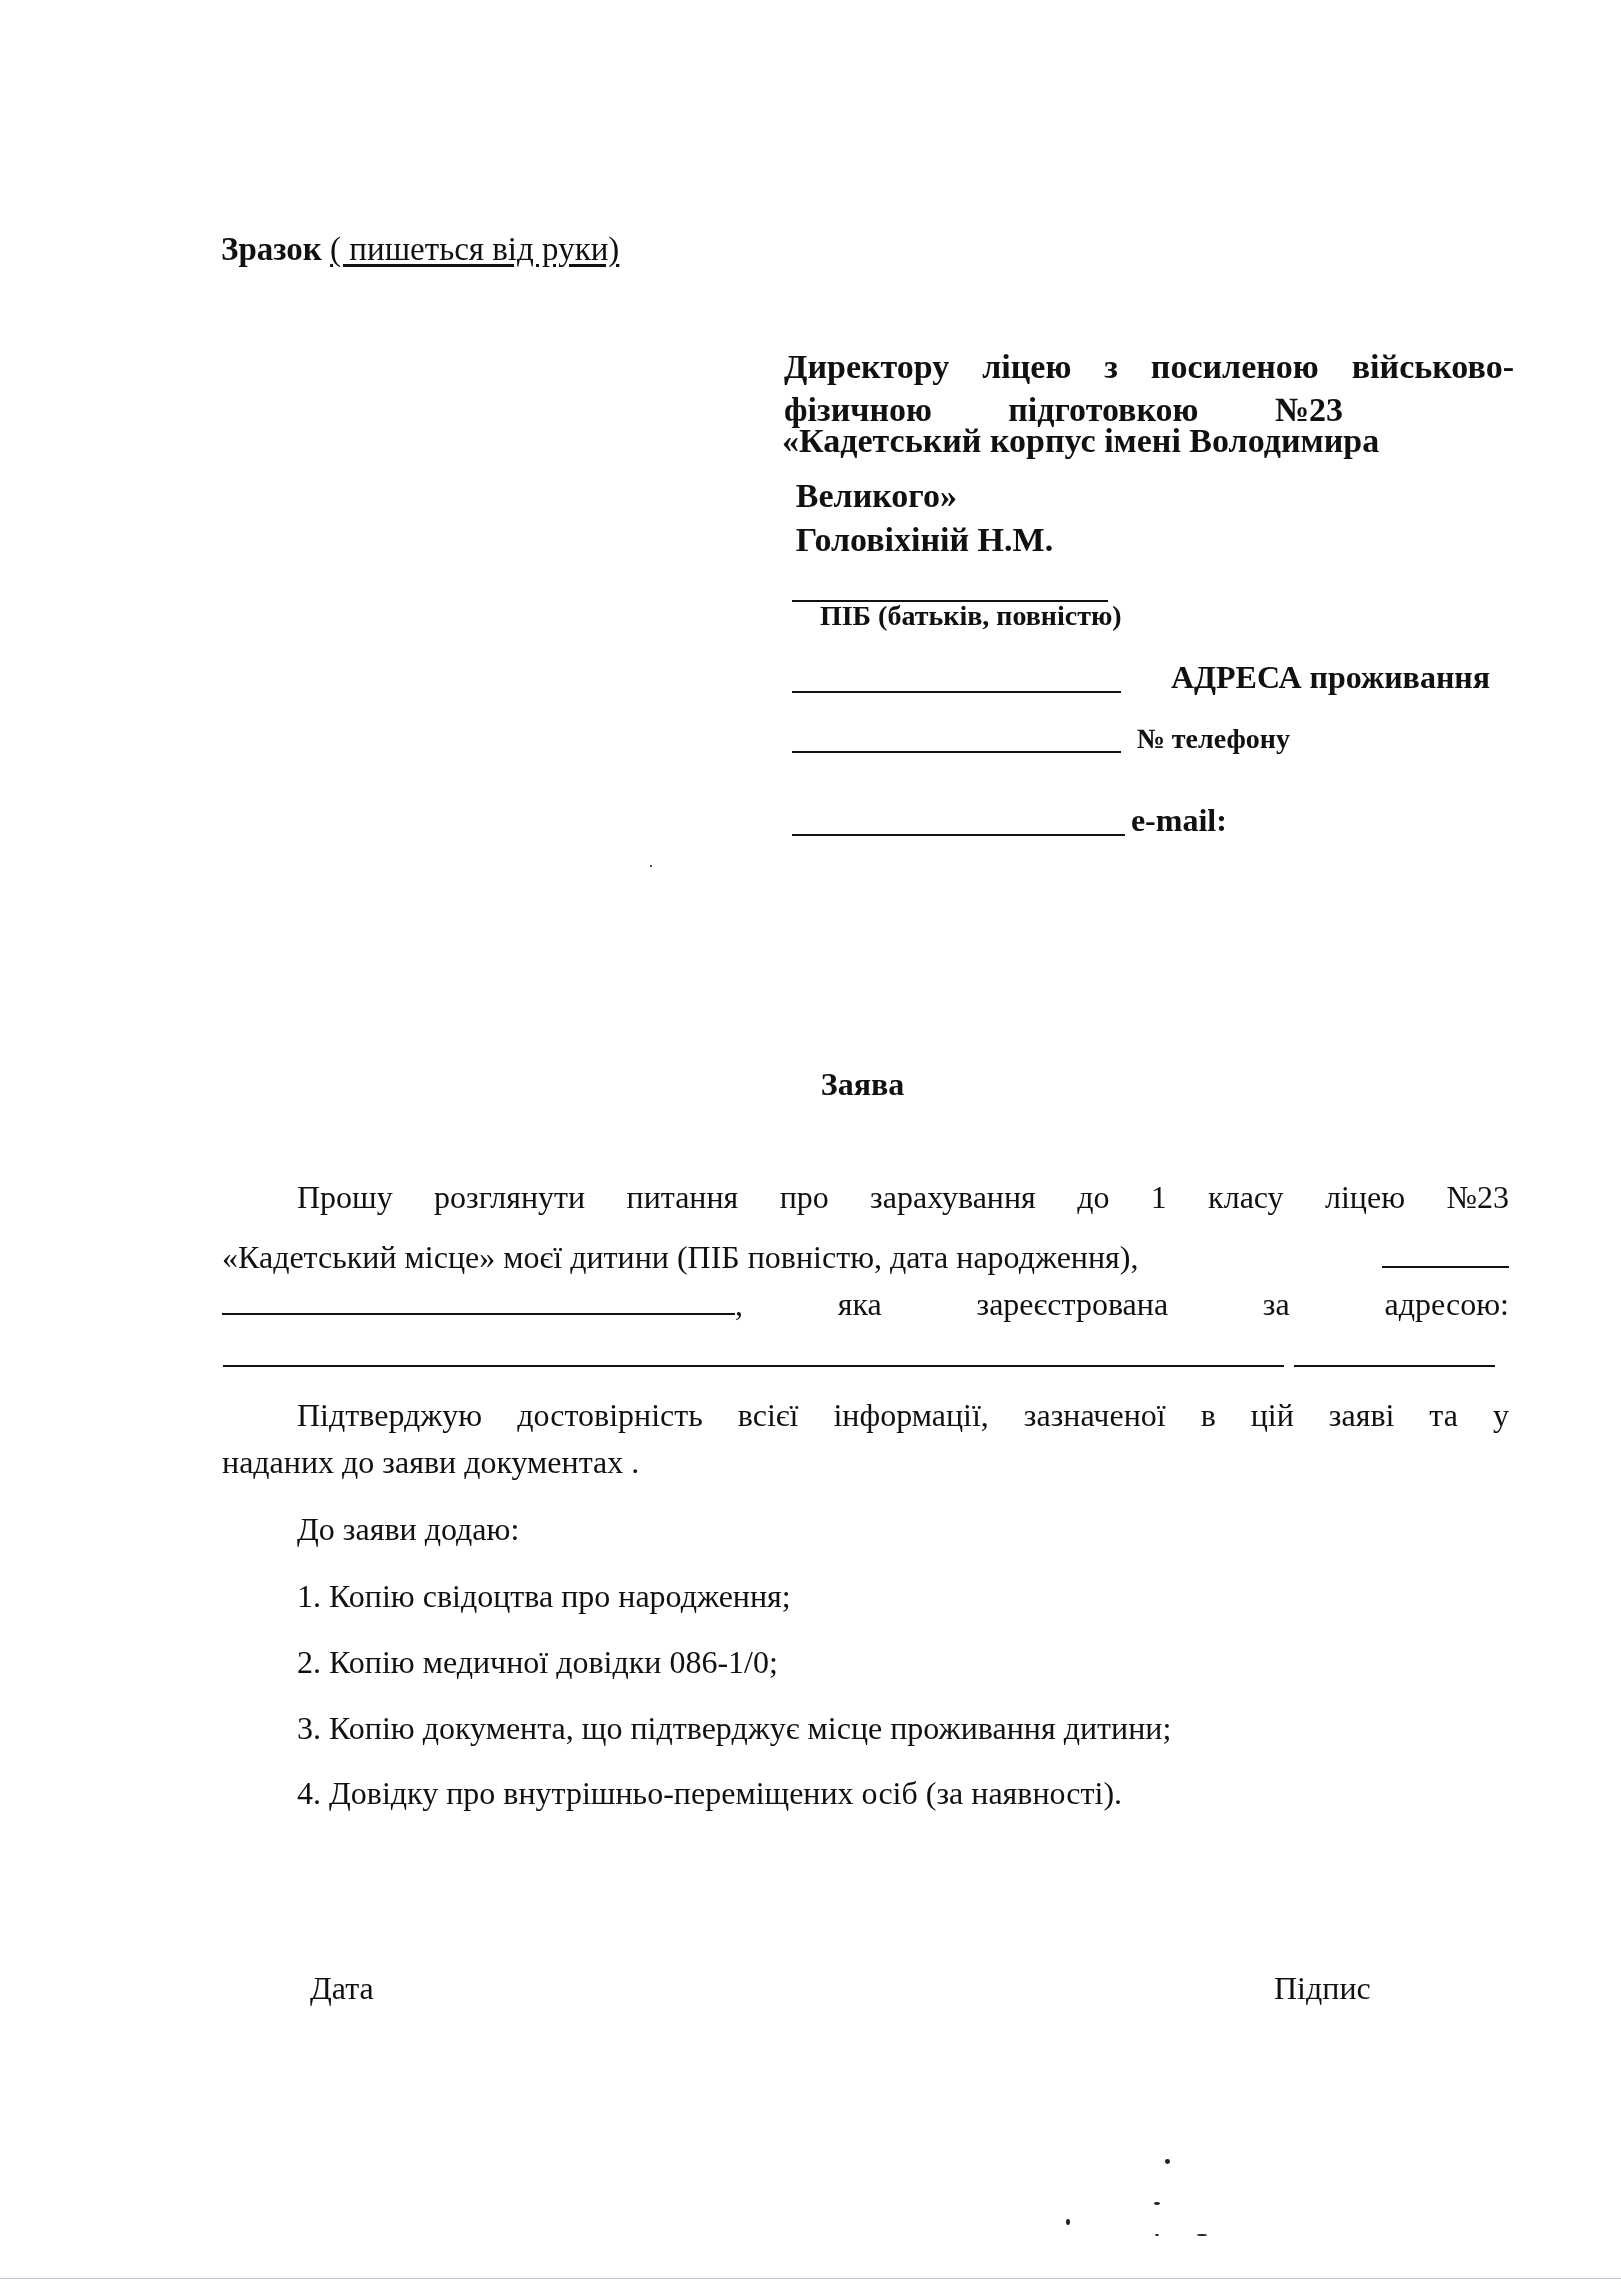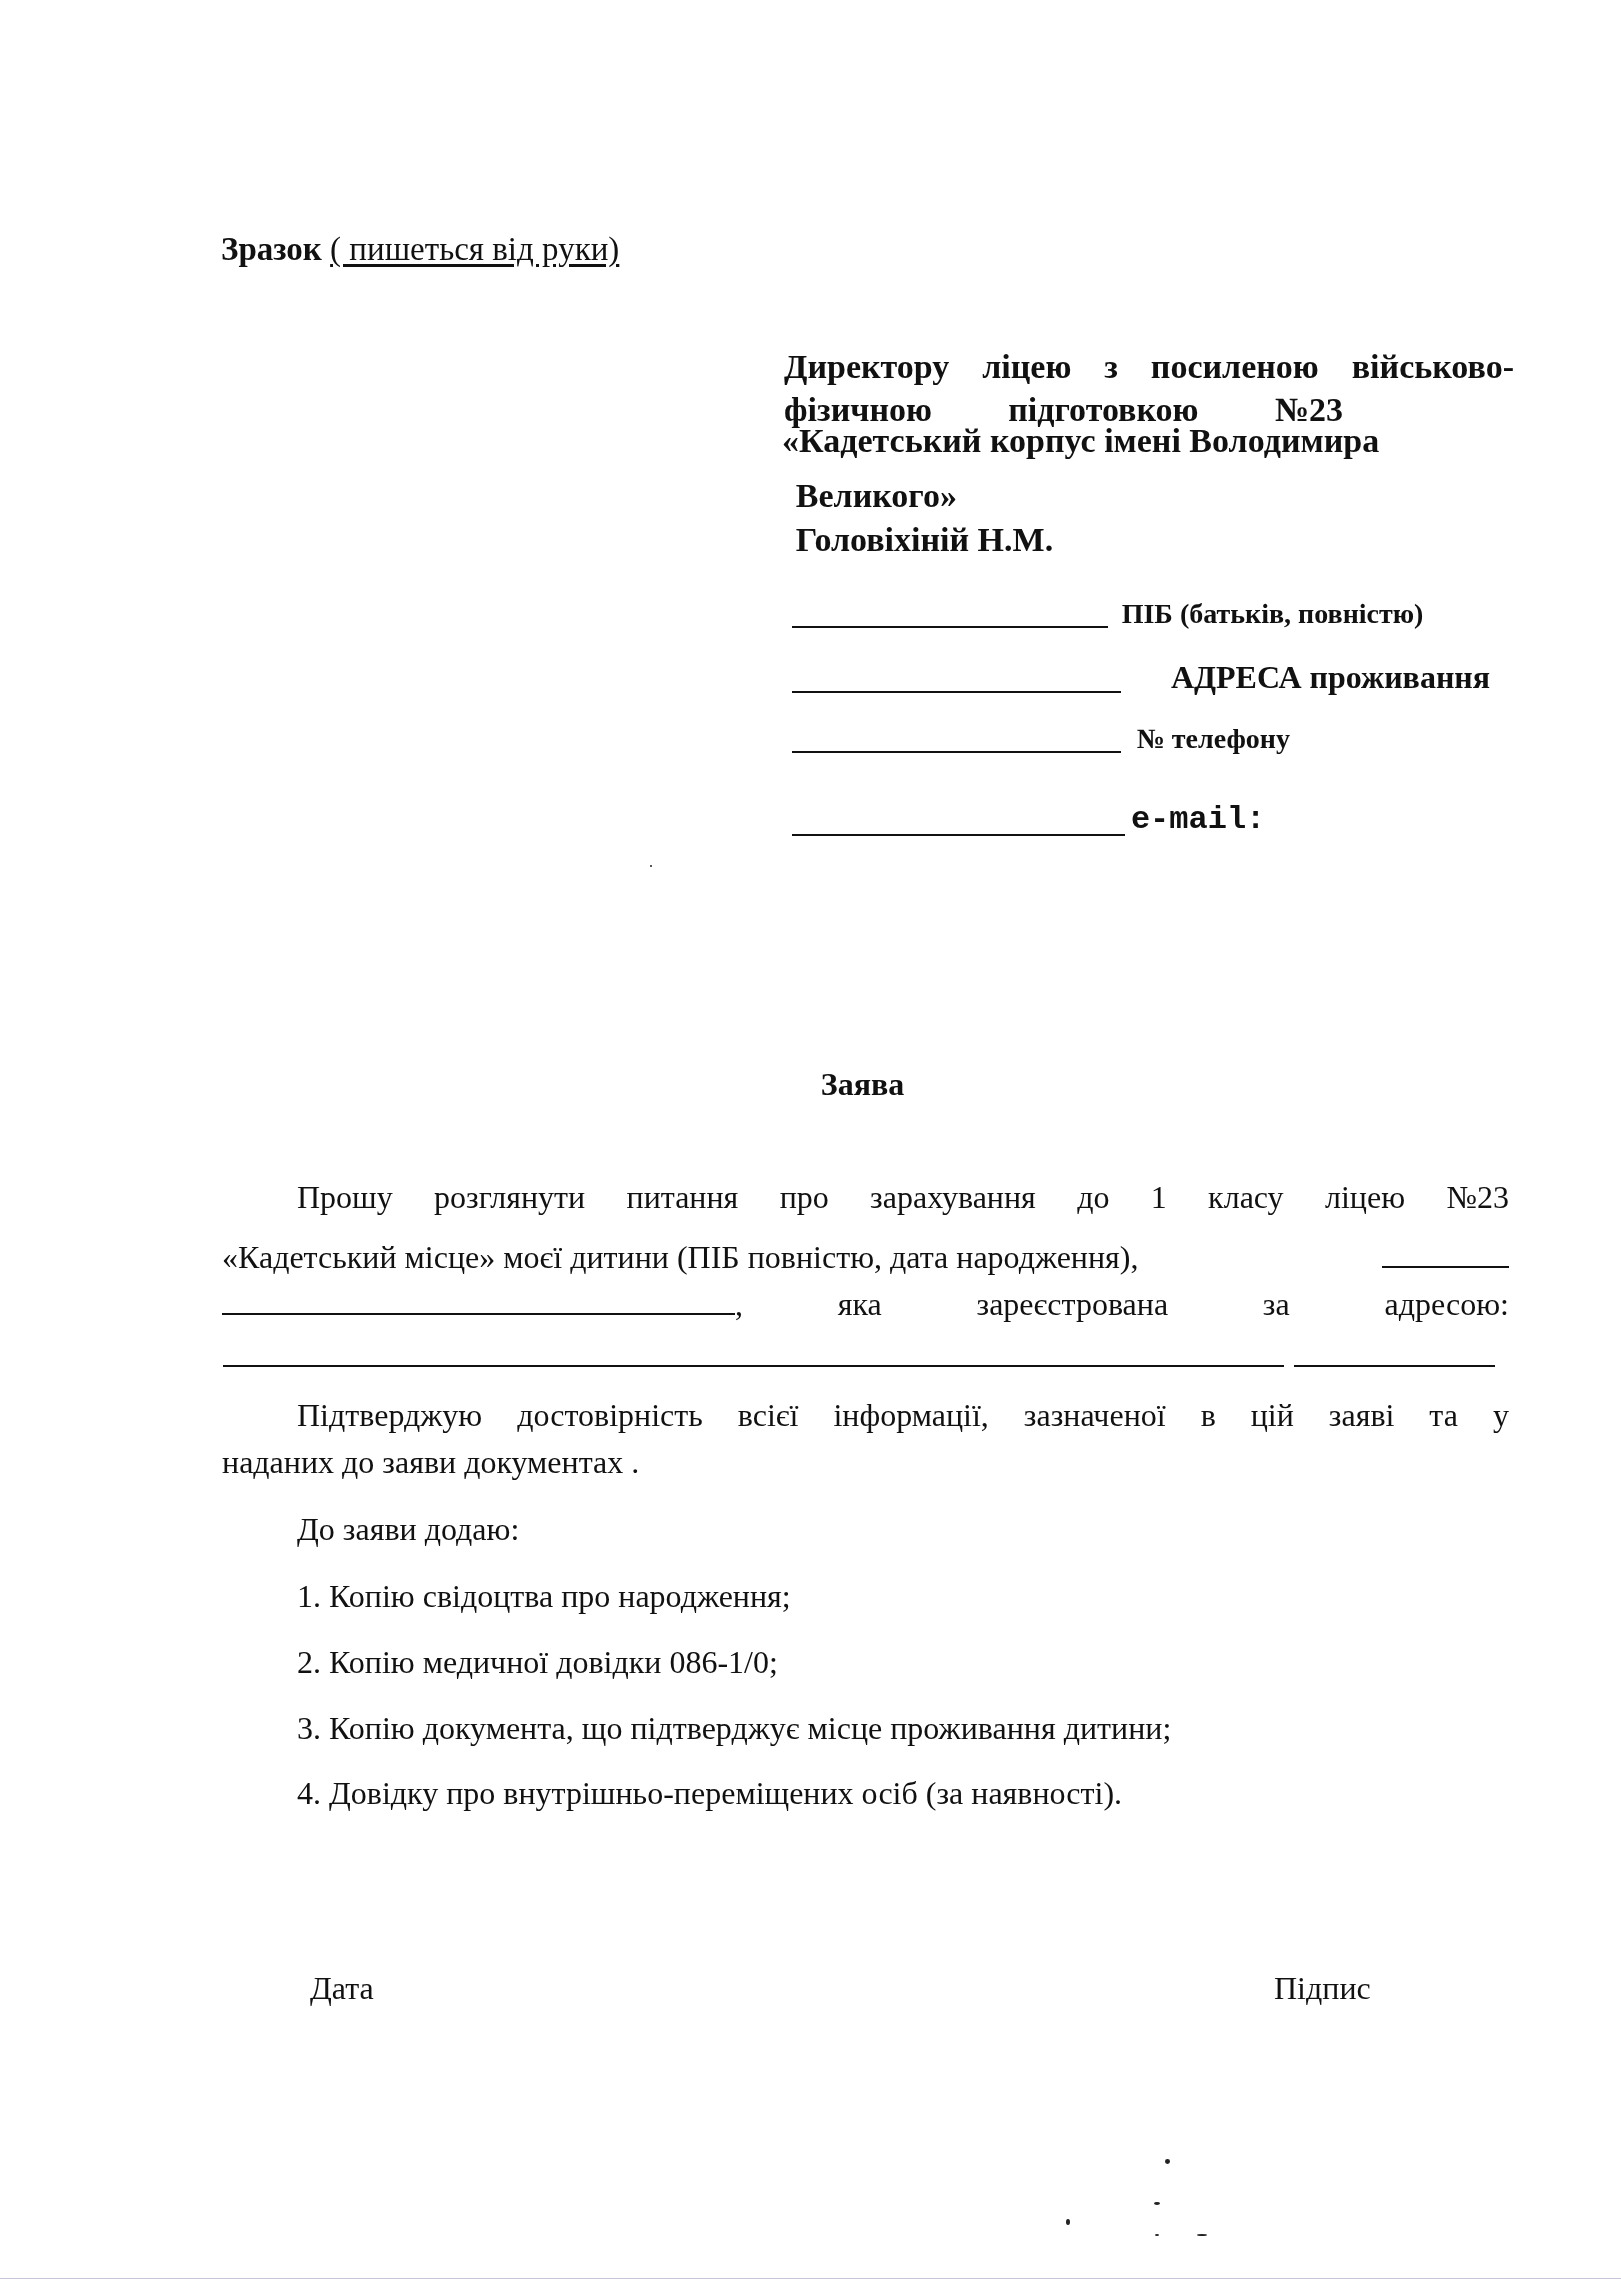--- a/index.html
+++ b/index.html
@@ -50,33 +50,33 @@
   <div class="row j2" style="top:43px">
     <span>фізичною</span>
     <span>підготовкою</span>
     <span>№23</span>
   </div>
   <div class="row" style="top:74px; left:-2px">«Кадетський корпус імені Володимира</div>
   <div class="row" style="top:129px; left:11.8px">Великого»</div>
   <div class="row" style="top:173px; left:11.8px">Головіхіній Н.М.</div>
 </div>
 
-<div class="field" style="top:600px; font-size:28px;">
+<div class="field" style="top:600px; font-size:28px;flex-direction:column;">
   <span class="line" style="width:316px"></span>
   <span class="lbl">ПІБ (батьків, повністю)</span>
 </div>
 <div class="field" style="top:661px; font-size:32px; left:792px;gap:44px;">
   <span class="line" style="width:329px; margin-right:5.9px"></span>
   <span class="lbl">АДРЕСА проживання</span>
 </div>
 <div class="field" style="top:725px; font-size:28px;">
   <span class="line" style="width:329px; margin-right:15.7px"></span>
   <span class="lbl">№ телефону</span>
 </div>
-<div class="field" style="top:804px; font-size:32px;font-family:Liberation Mono, monospace;">
+<div class="field" style="top:804px; font-size:32px;">
   <span class="line" style="width:333px; margin-right:5.9px"></span>
   <span class="lbl">e-mail:</span>
 </div>
 
 <div class="abs title">Заява</div>
 
 <div class="jrow" style="top:1179px; left:297px; width:1212px;gap:14px;">
   <span>Прошу</span>
   <span>розглянути</span>
   <span>питання</span>

